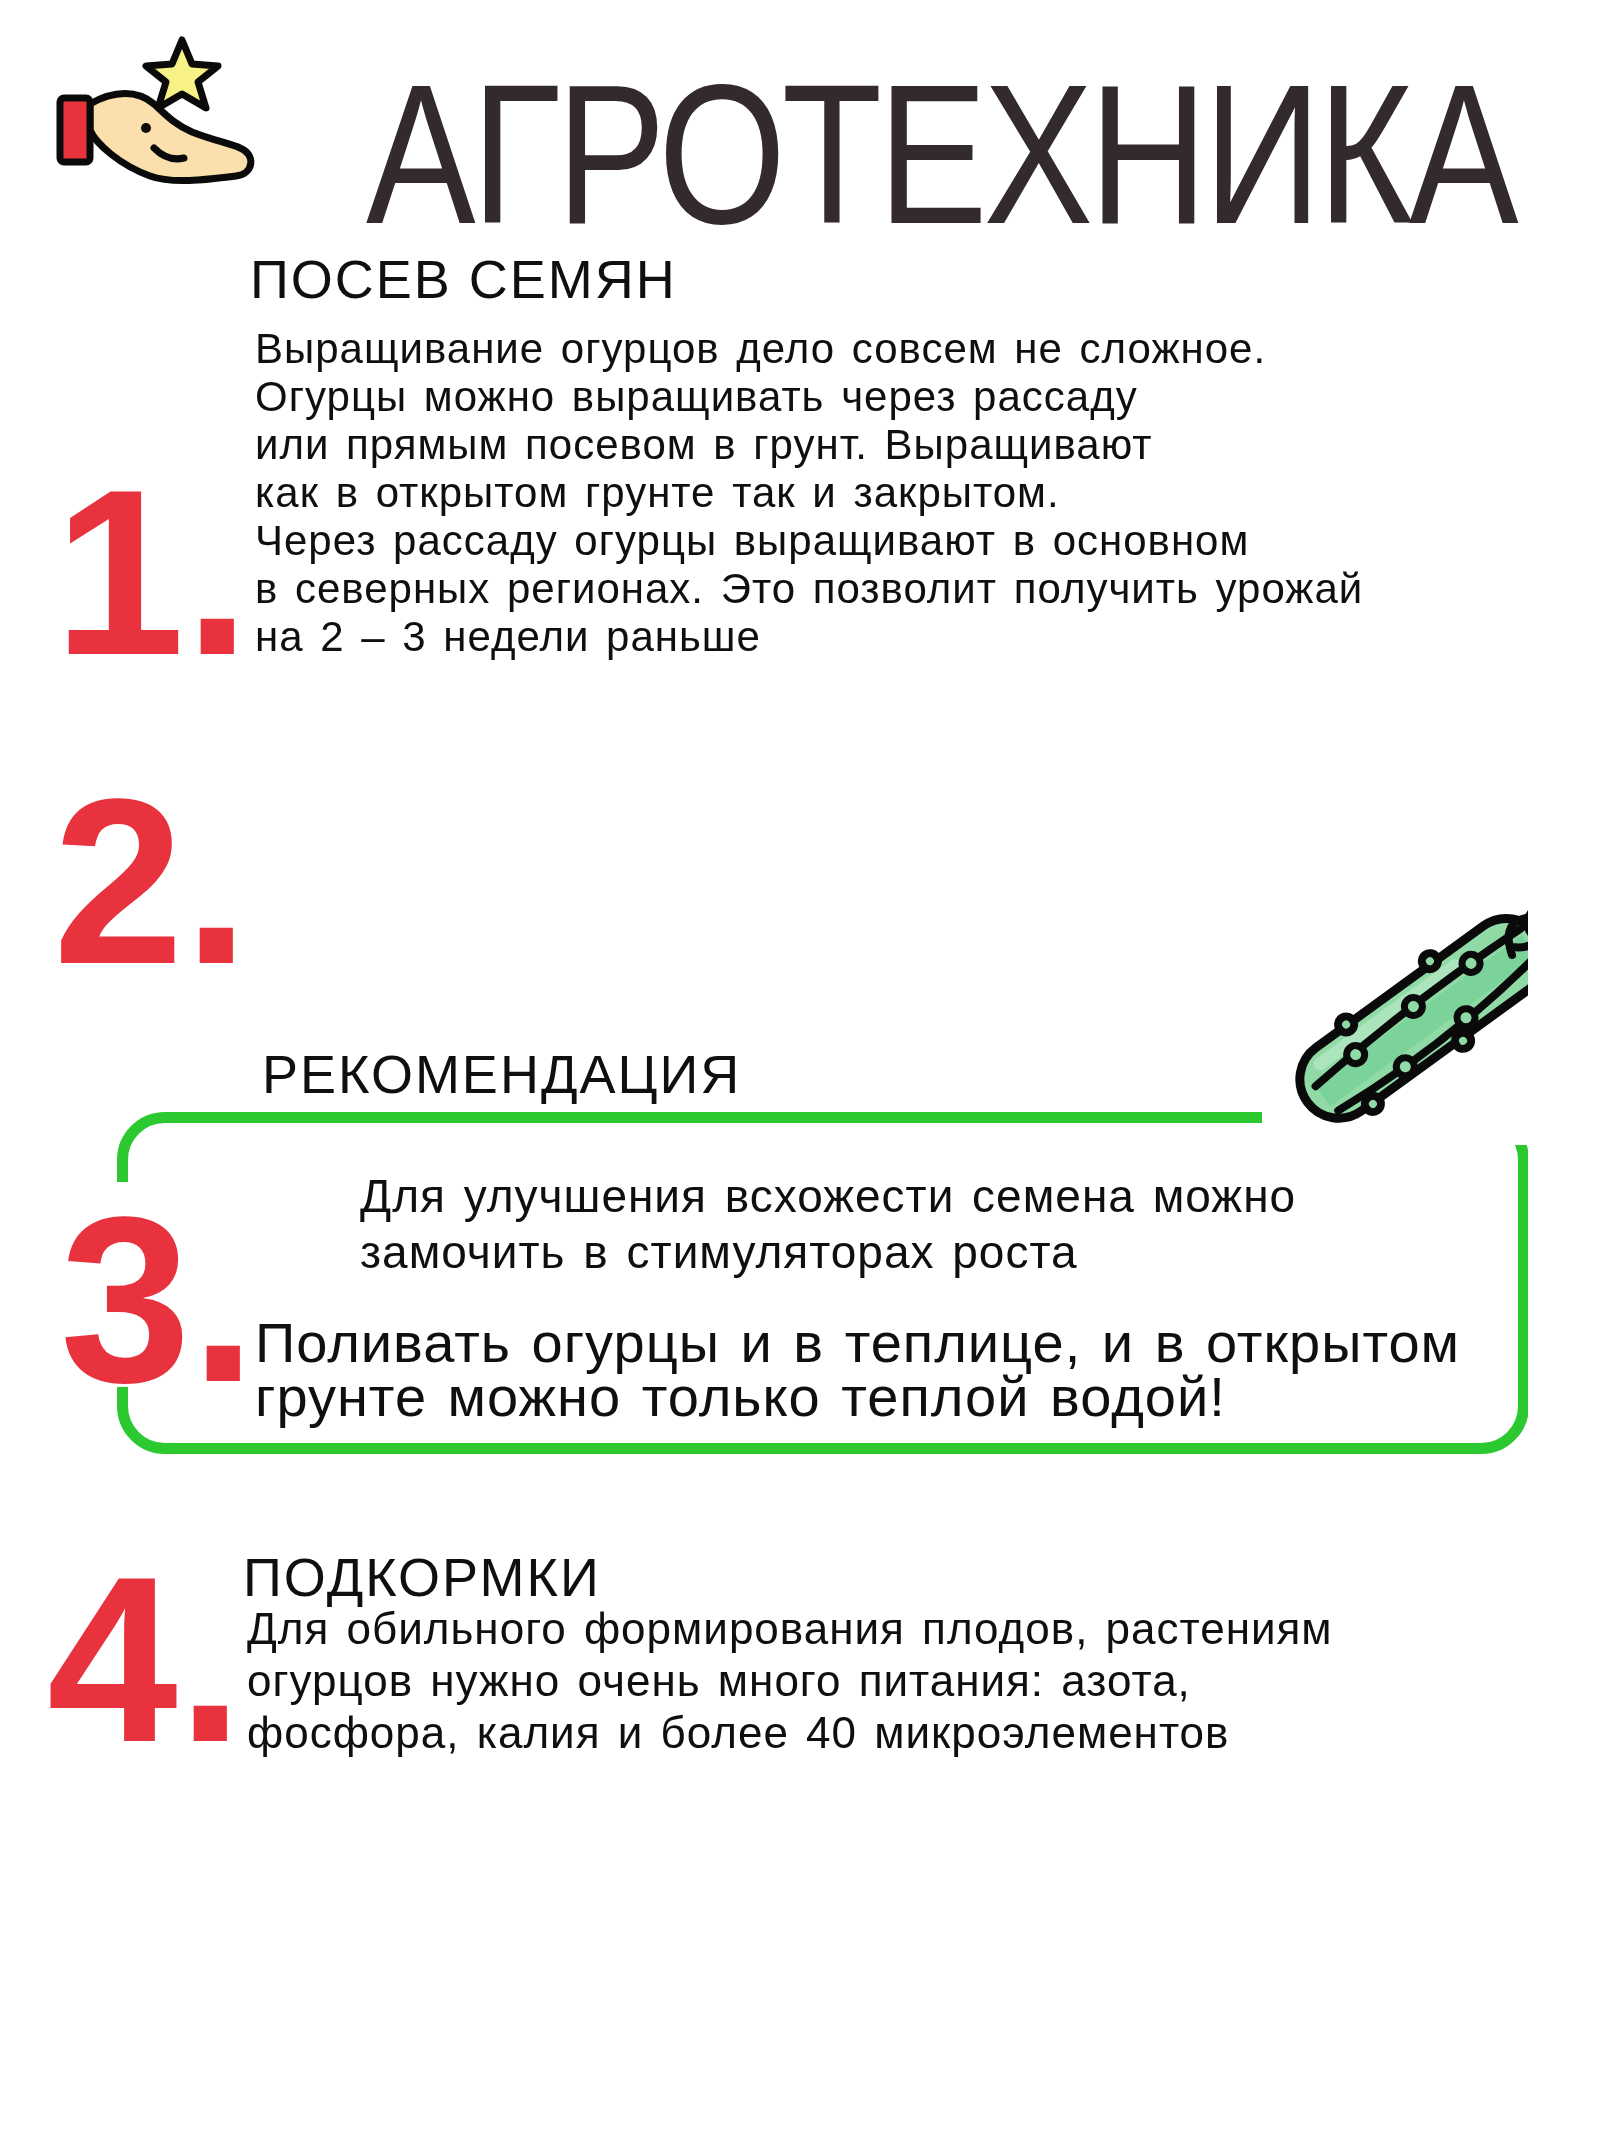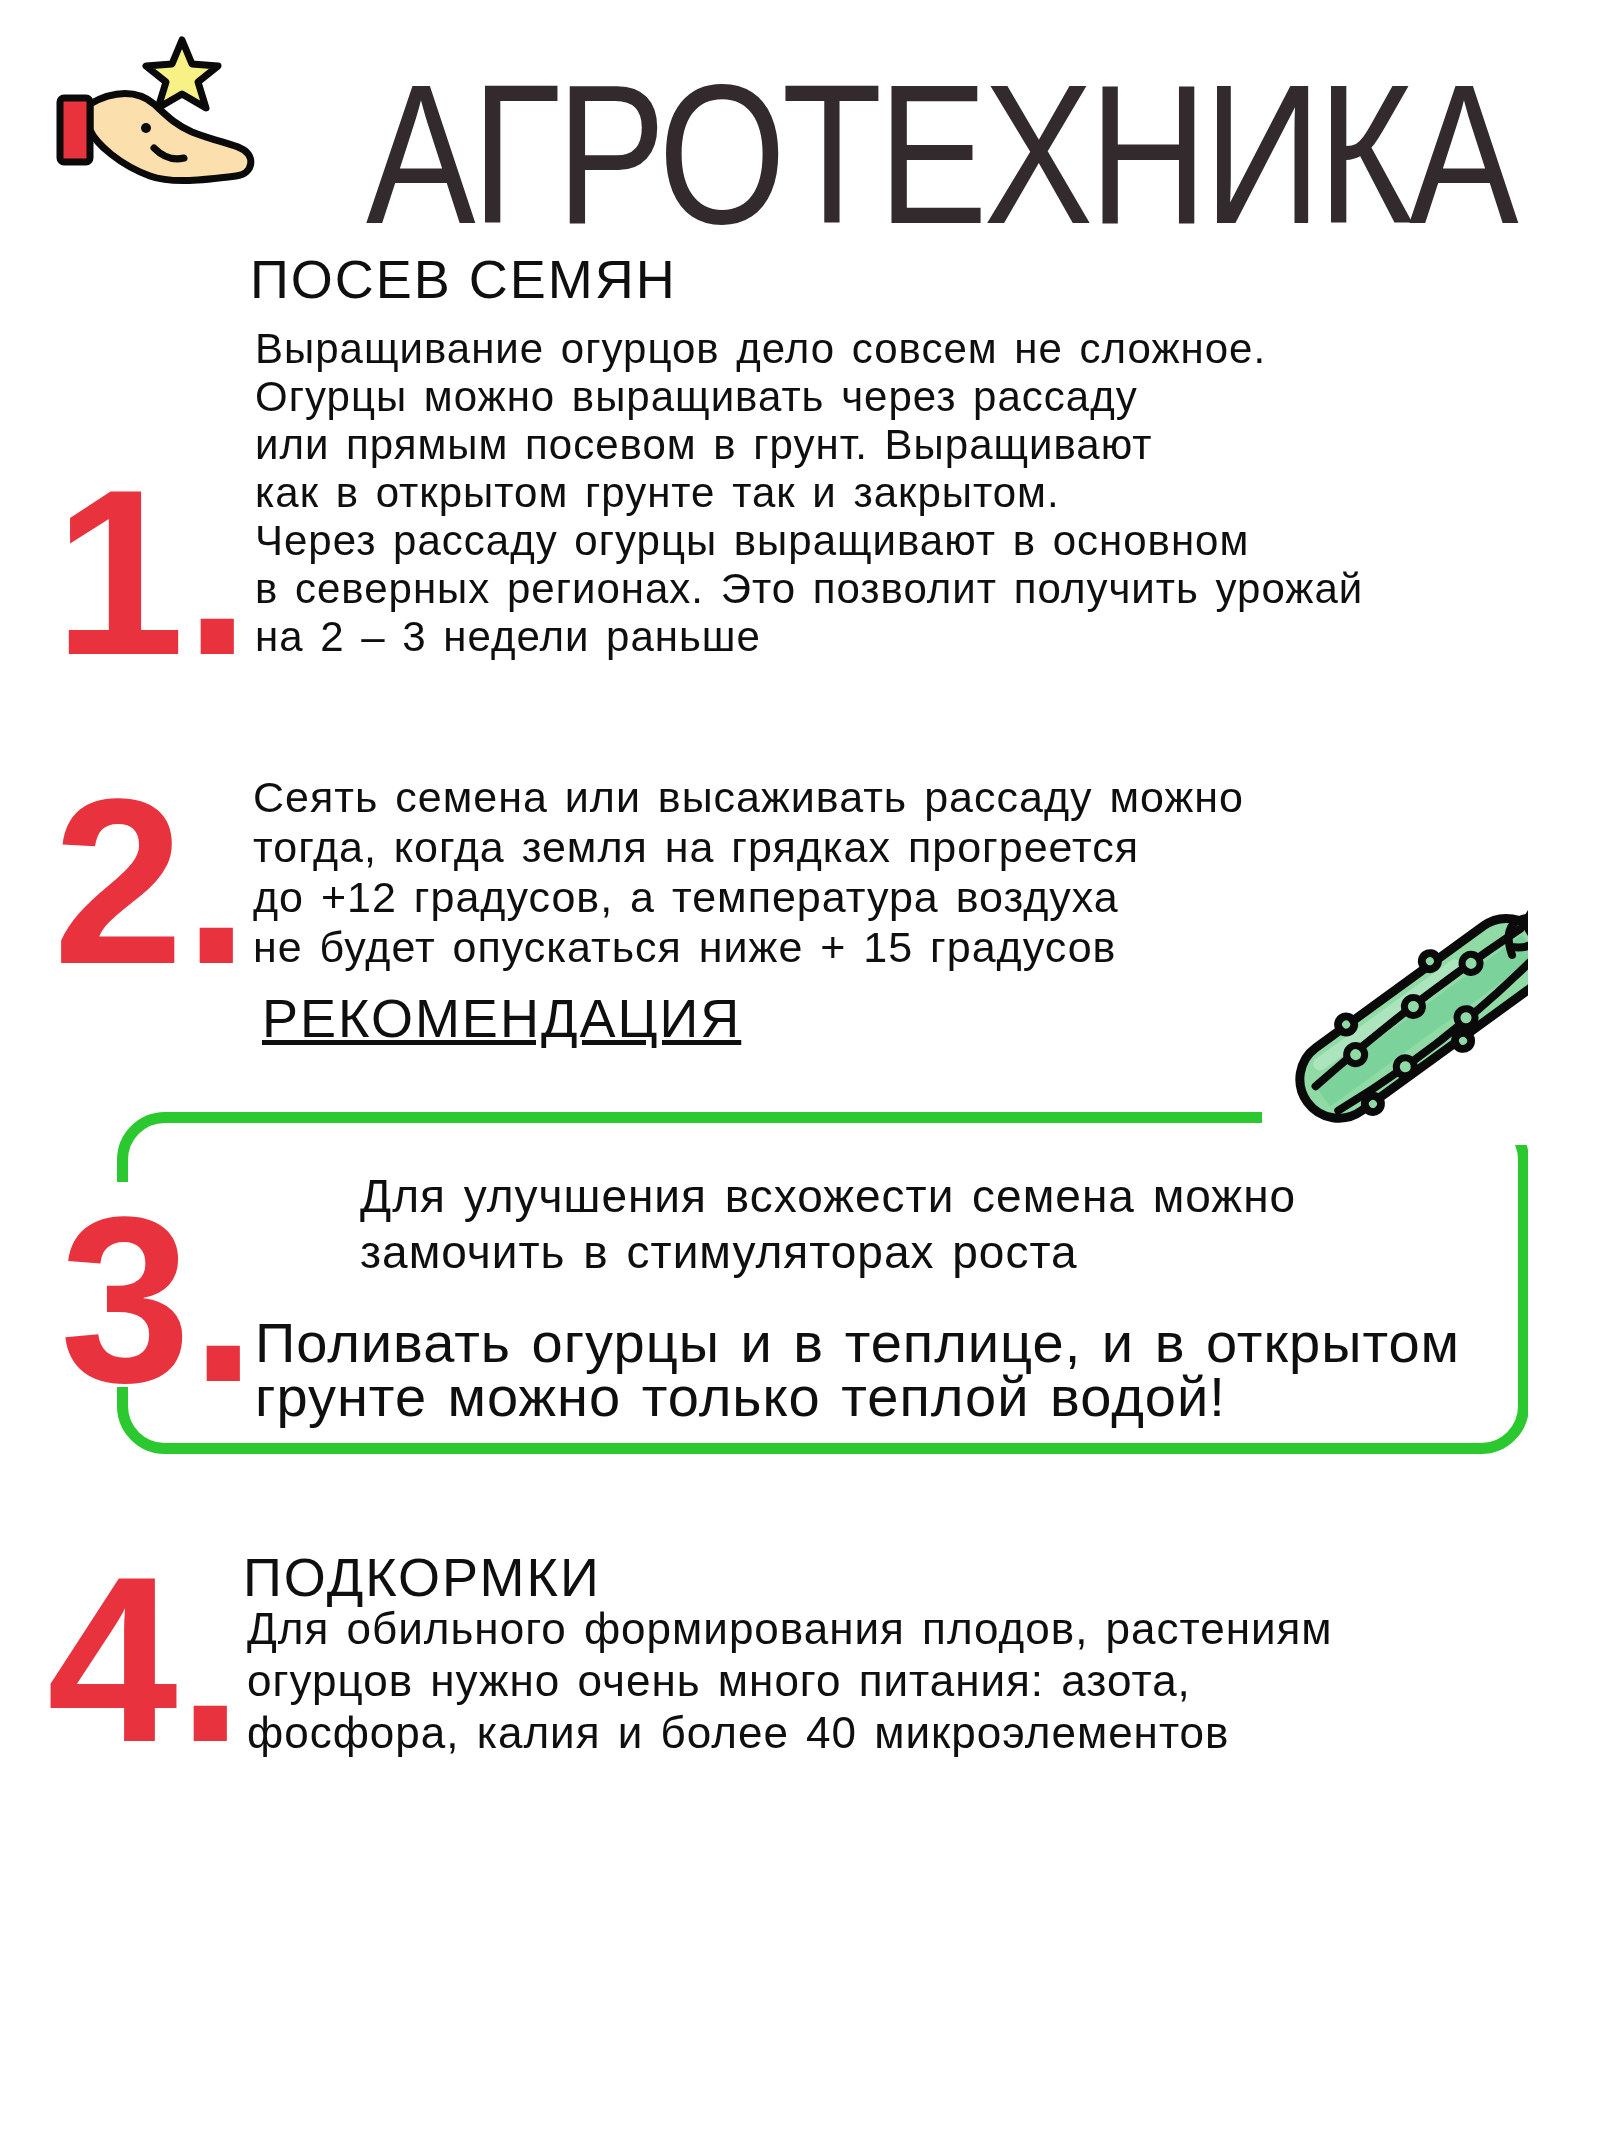--- a/index.html
+++ b/index.html
@@ -51,26 +51,22 @@
   <div class="abs sec-header" style="left:250px;top:252px;">ПОСЕВ СЕМЯН</div>
   <div class="abs body-text" style="left:243px;top:325px;font-size:42px;line-height:48px;margin-left:12px;">Выращивание огурцов дело совсем не сложное.
 Огурцы можно выращивать через рассаду
 или прямым посевом в грунт. Выращивают
 как в открытом грунте так и закрытом.
 Через рассаду огурцы выращивают в основном
 в северных регионах. Это позволит получить урожай
 на 2 – 3 недели раньше</div>
 
   <div class="abs numeral" style="left:53px;top:764px;">2.</div>
-  <div class="abs body-text" style="left:253px;top:772px;font-size:43px;line-height:50px;">Сеять семена или высаживать рассаду можно
-тогда, когда земля на грядках прогреется
-до +12 градусов, а температура воздуха
-не будет опускаться ниже + 15 градусов</div>
 
-  <div class="abs sec-header" style="left:262px;top:991px;text-decoration:underline;">РЕКОМЕНДАЦИЯ</div>
+  <div class="abs sec-header" style="left:262px;top:1047px;">РЕКОМЕНДАЦИЯ</div>
   <div class="abs green-box"></div>
 
   <div class="abs cucumber-wrap">
     <svg width="316" height="252" viewBox="0 0 316 252" xmlns="http://www.w3.org/2000/svg">
       <g transform="rotate(-36 158 126)">
         <rect x="18" y="88" width="285" height="78" rx="39" fill="#8FDAA5" stroke="#0a0a0a" stroke-width="9"></rect>
         <rect x="34" y="118" width="256" height="26" fill="#7BD29B"></rect>
         <rect x="44" y="97" width="180" height="13" rx="6.5" fill="#ACE4BD"></rect>
         <circle cx="95" cy="87" r="8" fill="#8FDAA5" stroke="#0a0a0a" stroke-width="8"></circle>
         <circle cx="200" cy="85" r="8" fill="#8FDAA5" stroke="#0a0a0a" stroke-width="8"></circle>

